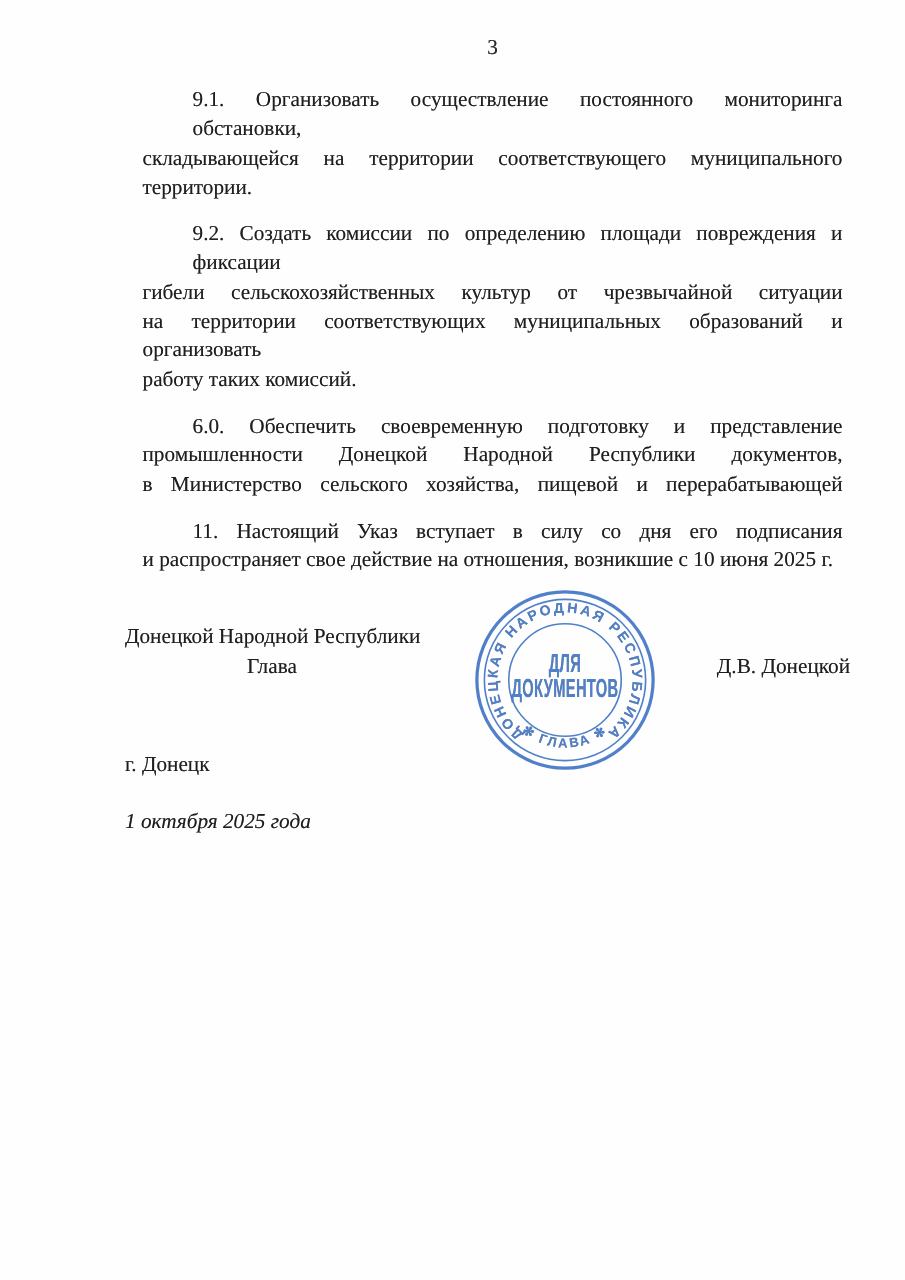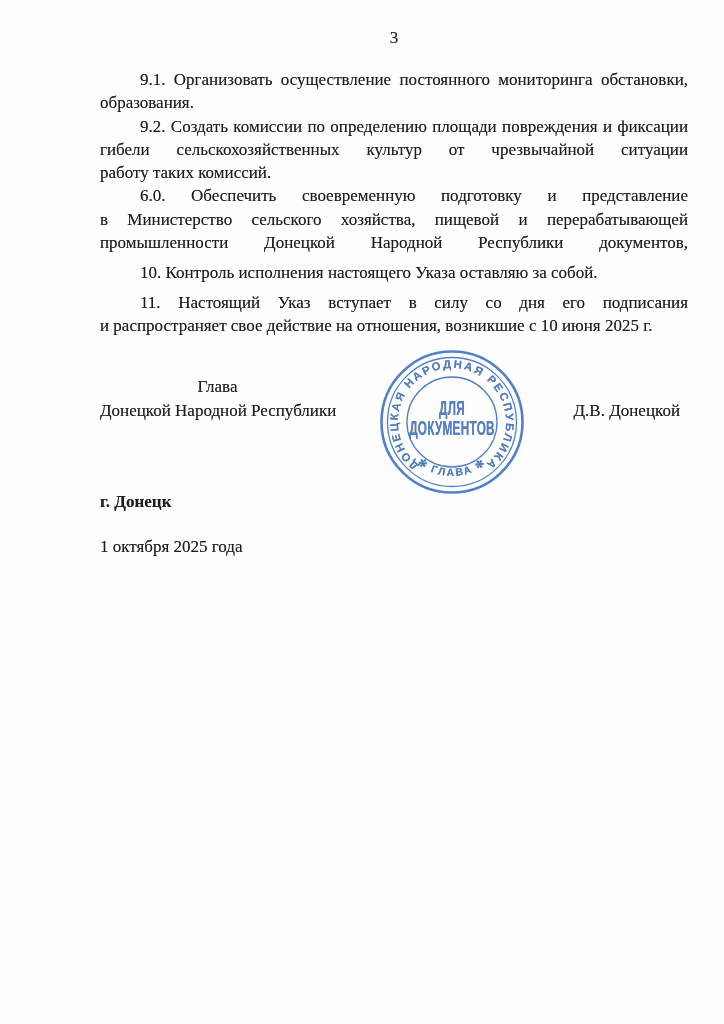--- a/index.html
+++ b/index.html
@@ -18,21 +18,21 @@
     position: absolute;
     left: 100px;
     top: 26px;
     width: 588px;
   }
   .page-number {
     text-align: center;
     line-height: 23px;
     color: #2a2a2a;
   }
-  .para { margin: 0; }
+  .para { margin: 14px; }
   .para.gap7 { margin-top: 7px; }
   .para.gap6 { margin-top: 6px; font-family: Liberation Serif, serif; }
   .para1 { margin-top: 19px; }
   .line {
     line-height: 23.3px;
     text-align: left;
     white-space: normal;
   }
   .jl {
     text-align: justify;
@@ -84,62 +84,61 @@
   .stamp-center-text {
     font-family: "Liberation Sans", sans-serif;
     font-weight: 700;
     font-size: 21px;
     letter-spacing: 0.5px;
   }
   .footer-line {
     line-height: 23.3px;
     white-space: nowrap;
   }
-  .footer-city { margin-top: 12px; font-weight: bold; }
-  .footer-date { margin-top: 21px; }
+  .footer-city { margin-top: 0; }
+  .footer-date { margin-top: 21px; font-style: italic; }
   .footer-number { margin-top: 18px; }
 </style>
 </head>
 <body>
 
 <div class="page">
   <div class="content">
 
     <div class="page-number">3</div>
 
     <div class="para para1">
       <div class="line jl indent">9.1. Организовать осуществление постоянного мониторинга обстановки,</div>
-      <div class="line">образования.</div>
+      <div class="line jl">складывающейся на территории соответствующего муниципального</div>
+      <div class="line">территории.</div>
     </div>
 
     <div class="para">
       <div class="line jl indent">9.2. Создать комиссии по определению площади повреждения и фиксации</div>
       <div class="line jl">гибели сельскохозяйственных культур от чрезвычайной ситуации</div>
+      <div class="line jl">на территории соответствующих муниципальных образований и организовать</div>
       <div class="line">работу таких комиссий.</div>
     </div>
 
     <div class="para">
       <div class="line jl indent">6.0. Обеспечить своевременную подготовку и представление</div>
+      <div class="line jl">промышленности Донецкой Народной Республики документов,</div>
       <div class="line jl">в Министерство сельского хозяйства, пищевой и перерабатывающей</div>
-      <div class="line jl">промышленности Донецкой Народной Республики документов,</div>
     </div>
 
-    <div class="para gap7">
-      <div class="line indent">10. Контроль исполнения настоящего Указа оставляю за собой.</div>
-    </div>
 
     <div class="para gap6">
       <div class="line jl indent">11. Настоящий Указ вступает в силу со дня его подписания</div>
       <div class="line">и распространяет свое действие на отношения, возникшие с 10 июня 2025 г.</div>
     </div>
 
     <div class="sig-row">
       <div class="sig-left">
+        <div>Донецкой Народной Республики</div>
         <div>Глава</div>
-        <div>Донецкой Народной Республики</div>
       </div>
 
       <div class="stamp-wrap">
         <svg width="150" height="150" viewBox="0 0 150 150">
           <defs>
             <path id="arcTop" d="M 48,121.8 A 54 54 0 1 1 102,121.8" fill="none"></path>
             <path id="arcBottom" d="M 40.3,116.4 A 54 54 0 0 0 109.7,116.4" fill="none"></path>
           </defs>
           <circle cx="75" cy="75" r="70.5" fill="none" stroke-width="2.6" stroke="#4377c6"></circle>
           <circle cx="75" cy="75" r="64.5" fill="none" stroke-width="1.3" stroke="#4377c6"></circle>

